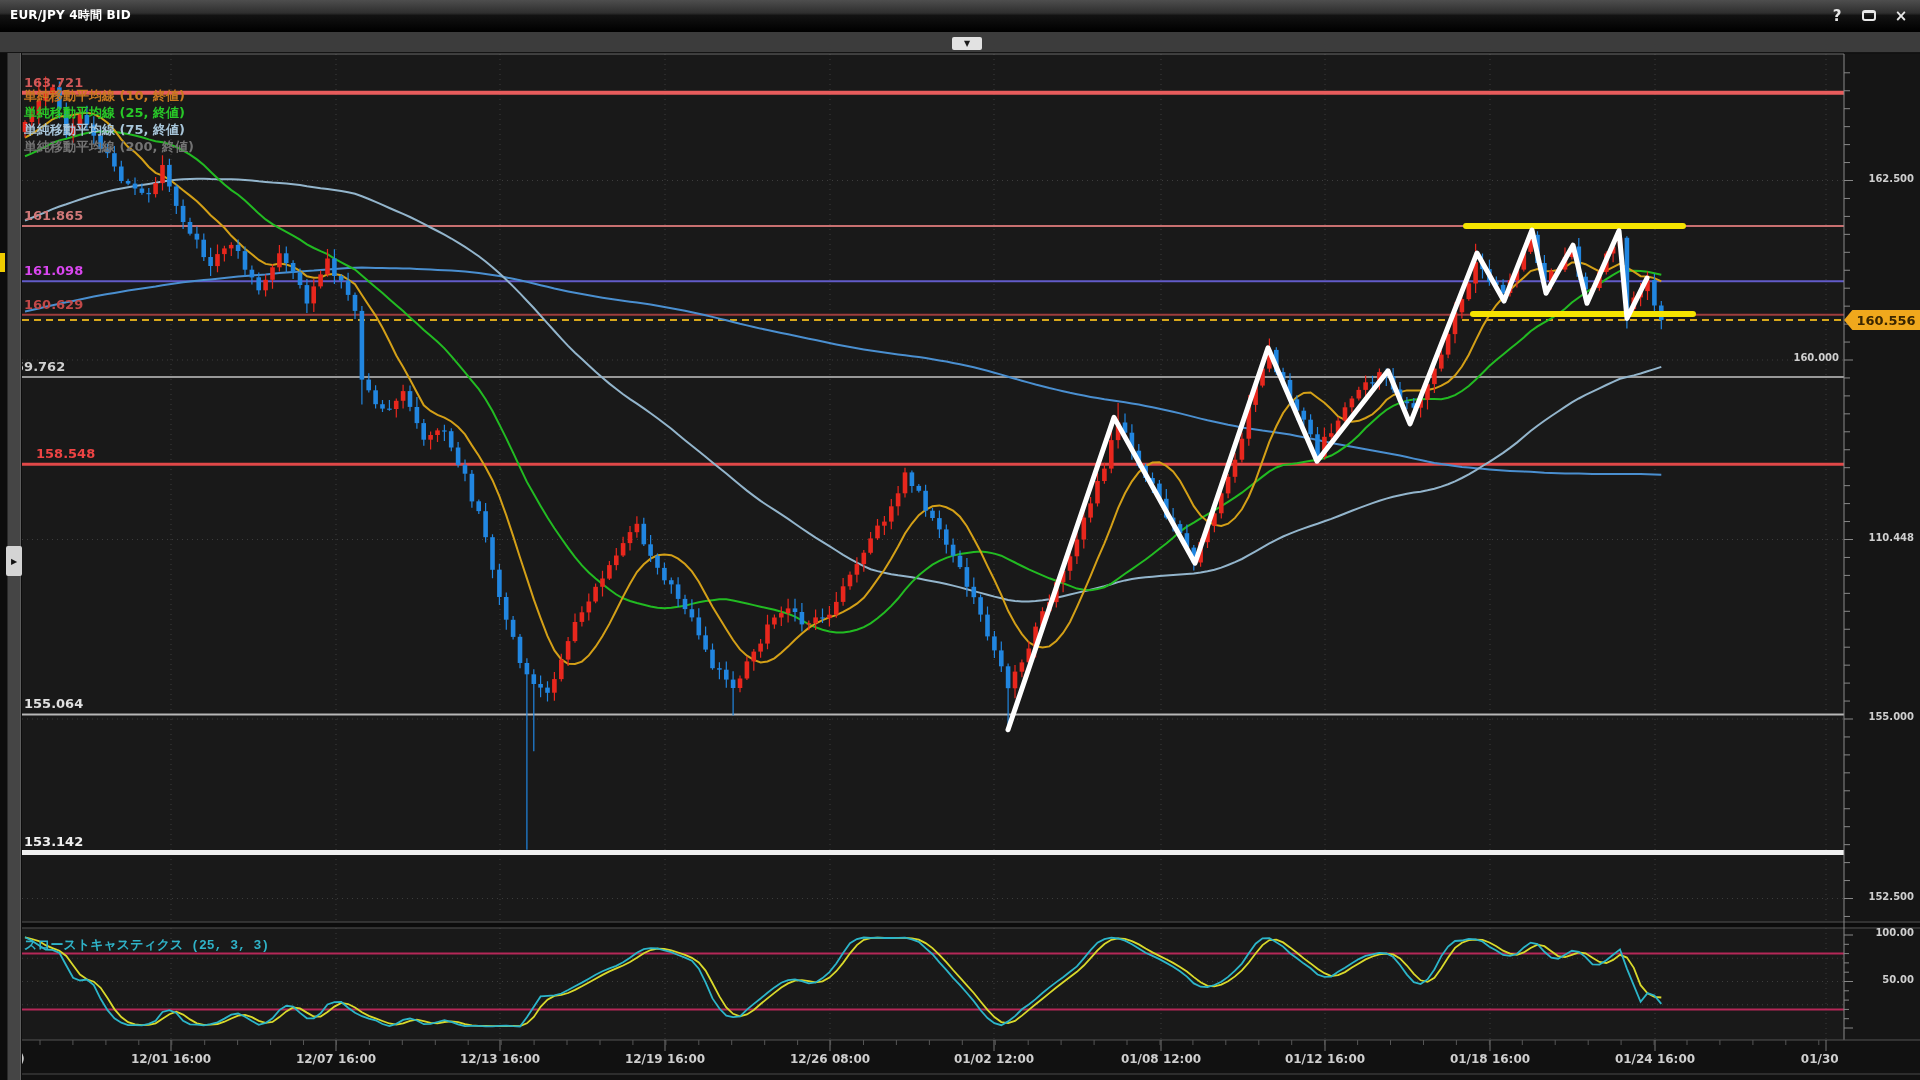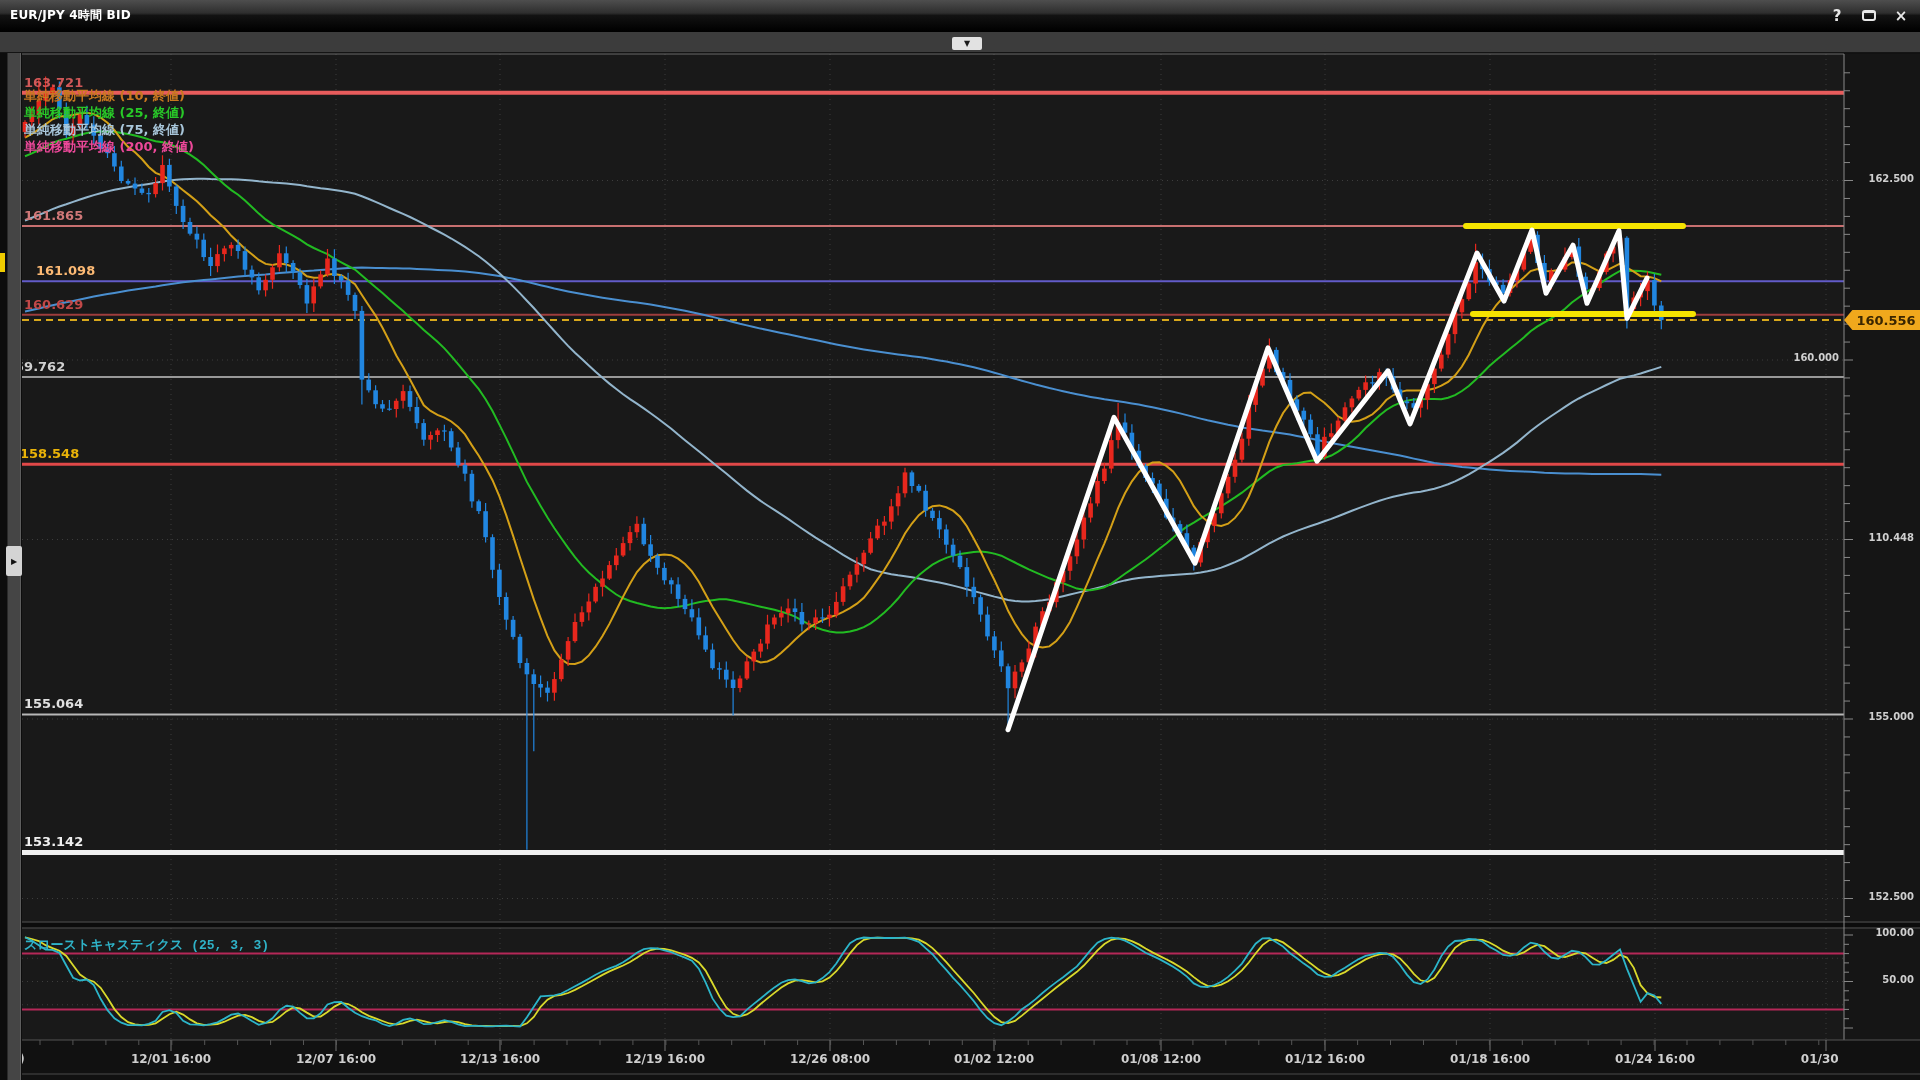--- a/index.html
+++ b/index.html
@@ -524,32 +524,32 @@
         <line x1="1719.9" y1="1040" x2="1719.9" y2="1045" stroke="#555" stroke-width="1"></line>
         <line x1="1752.9" y1="1040" x2="1752.9" y2="1045" stroke="#555" stroke-width="1"></line>
         <line x1="1785.8" y1="1040" x2="1785.8" y2="1045" stroke="#555" stroke-width="1"></line>
         <line x1="1818.8" y1="1040" x2="1818.8" y2="1045" stroke="#555" stroke-width="1"></line>
       </svg></div>
 
   <div id="overlay">
     <div id="price-line-labels">
         <div class="pline-label" style="left: 24px; top: 74.8322px; color: rgb(208, 88, 88);">163.721</div>
         <div class="pline-label" style="left: 24px; top: 208.093px; color: rgb(208, 120, 120);">161.865</div>
-        <div class="pline-label" style="left: 36px; top: 263.164px; color: #fdba74;">161.098</div>
+        <div class="pline-label" style="left: 24px; top: 263.164px; color: #d946ef;">161.098</div>
         <div class="pline-label" style="left: 24px; top: 296.838px; color: rgb(194, 72, 72);">160.629</div>
         <div class="pline-label" style="left: 6px; top: 359.088px; color: rgb(208, 208, 208);">159.762</div>
-        <div class="pline-label" style="left: 20px; top: 446.254px; color: #eab308;">158.548</div>
+        <div class="pline-label" style="left: 36px; top: 446.254px; color: #ef4444;">158.548</div>
         <div class="pline-label" style="left: 24px; top: 696.405px; color: rgb(224, 224, 224);">155.064</div>
         <div class="pline-label" style="left: 24px; top: 834.404px; color: rgb(240, 240, 240);">153.142</div>
       </div>
     <div id="ma-legend">
         <div class="ma-item" style="color: rgb(200, 120, 32);">単純移動平均線 (10, 終値)</div>
         <div class="ma-item" style="color: rgb(40, 200, 40);">単純移動平均線 (25, 終値)</div>
         <div class="ma-item" style="color: rgb(168, 198, 218);">単純移動平均線 (75, 終値)</div>
-        <div class="ma-item" style="color: #ec4899;">単純移動平均線 (200, 終値)</div>
+        <div class="ma-item" style="color: #737373;">単純移動平均線 (200, 終値)</div>
       </div>
     <div id="sub-legend" style="color: rgb(47, 179, 200);">スローストキャスティクス (25, 3, 3)</div>
     <div id="yaxis-labels">
         <div class="yaxis-label" style="left: 1846px; top: 172.5px;">162.500</div>
         <div class="yaxis-label" style="left: 1762px; top: 352px; margin-left: 9px;">160.000</div>
         <div class="yaxis-label" style="left: 1846px; top: 531.5px;">110.448</div>
         <div class="yaxis-label" style="left: 1846px; top: 711px;">155.000</div>
         <div class="yaxis-label" style="left: 1846px; top: 890.5px;">152.500</div>
         <div class="yaxis-label" style="left: 1846px; top: 927px;">100.00</div>
         <div class="yaxis-label" style="left: 1846px; top: 973.5px;">50.00</div>

